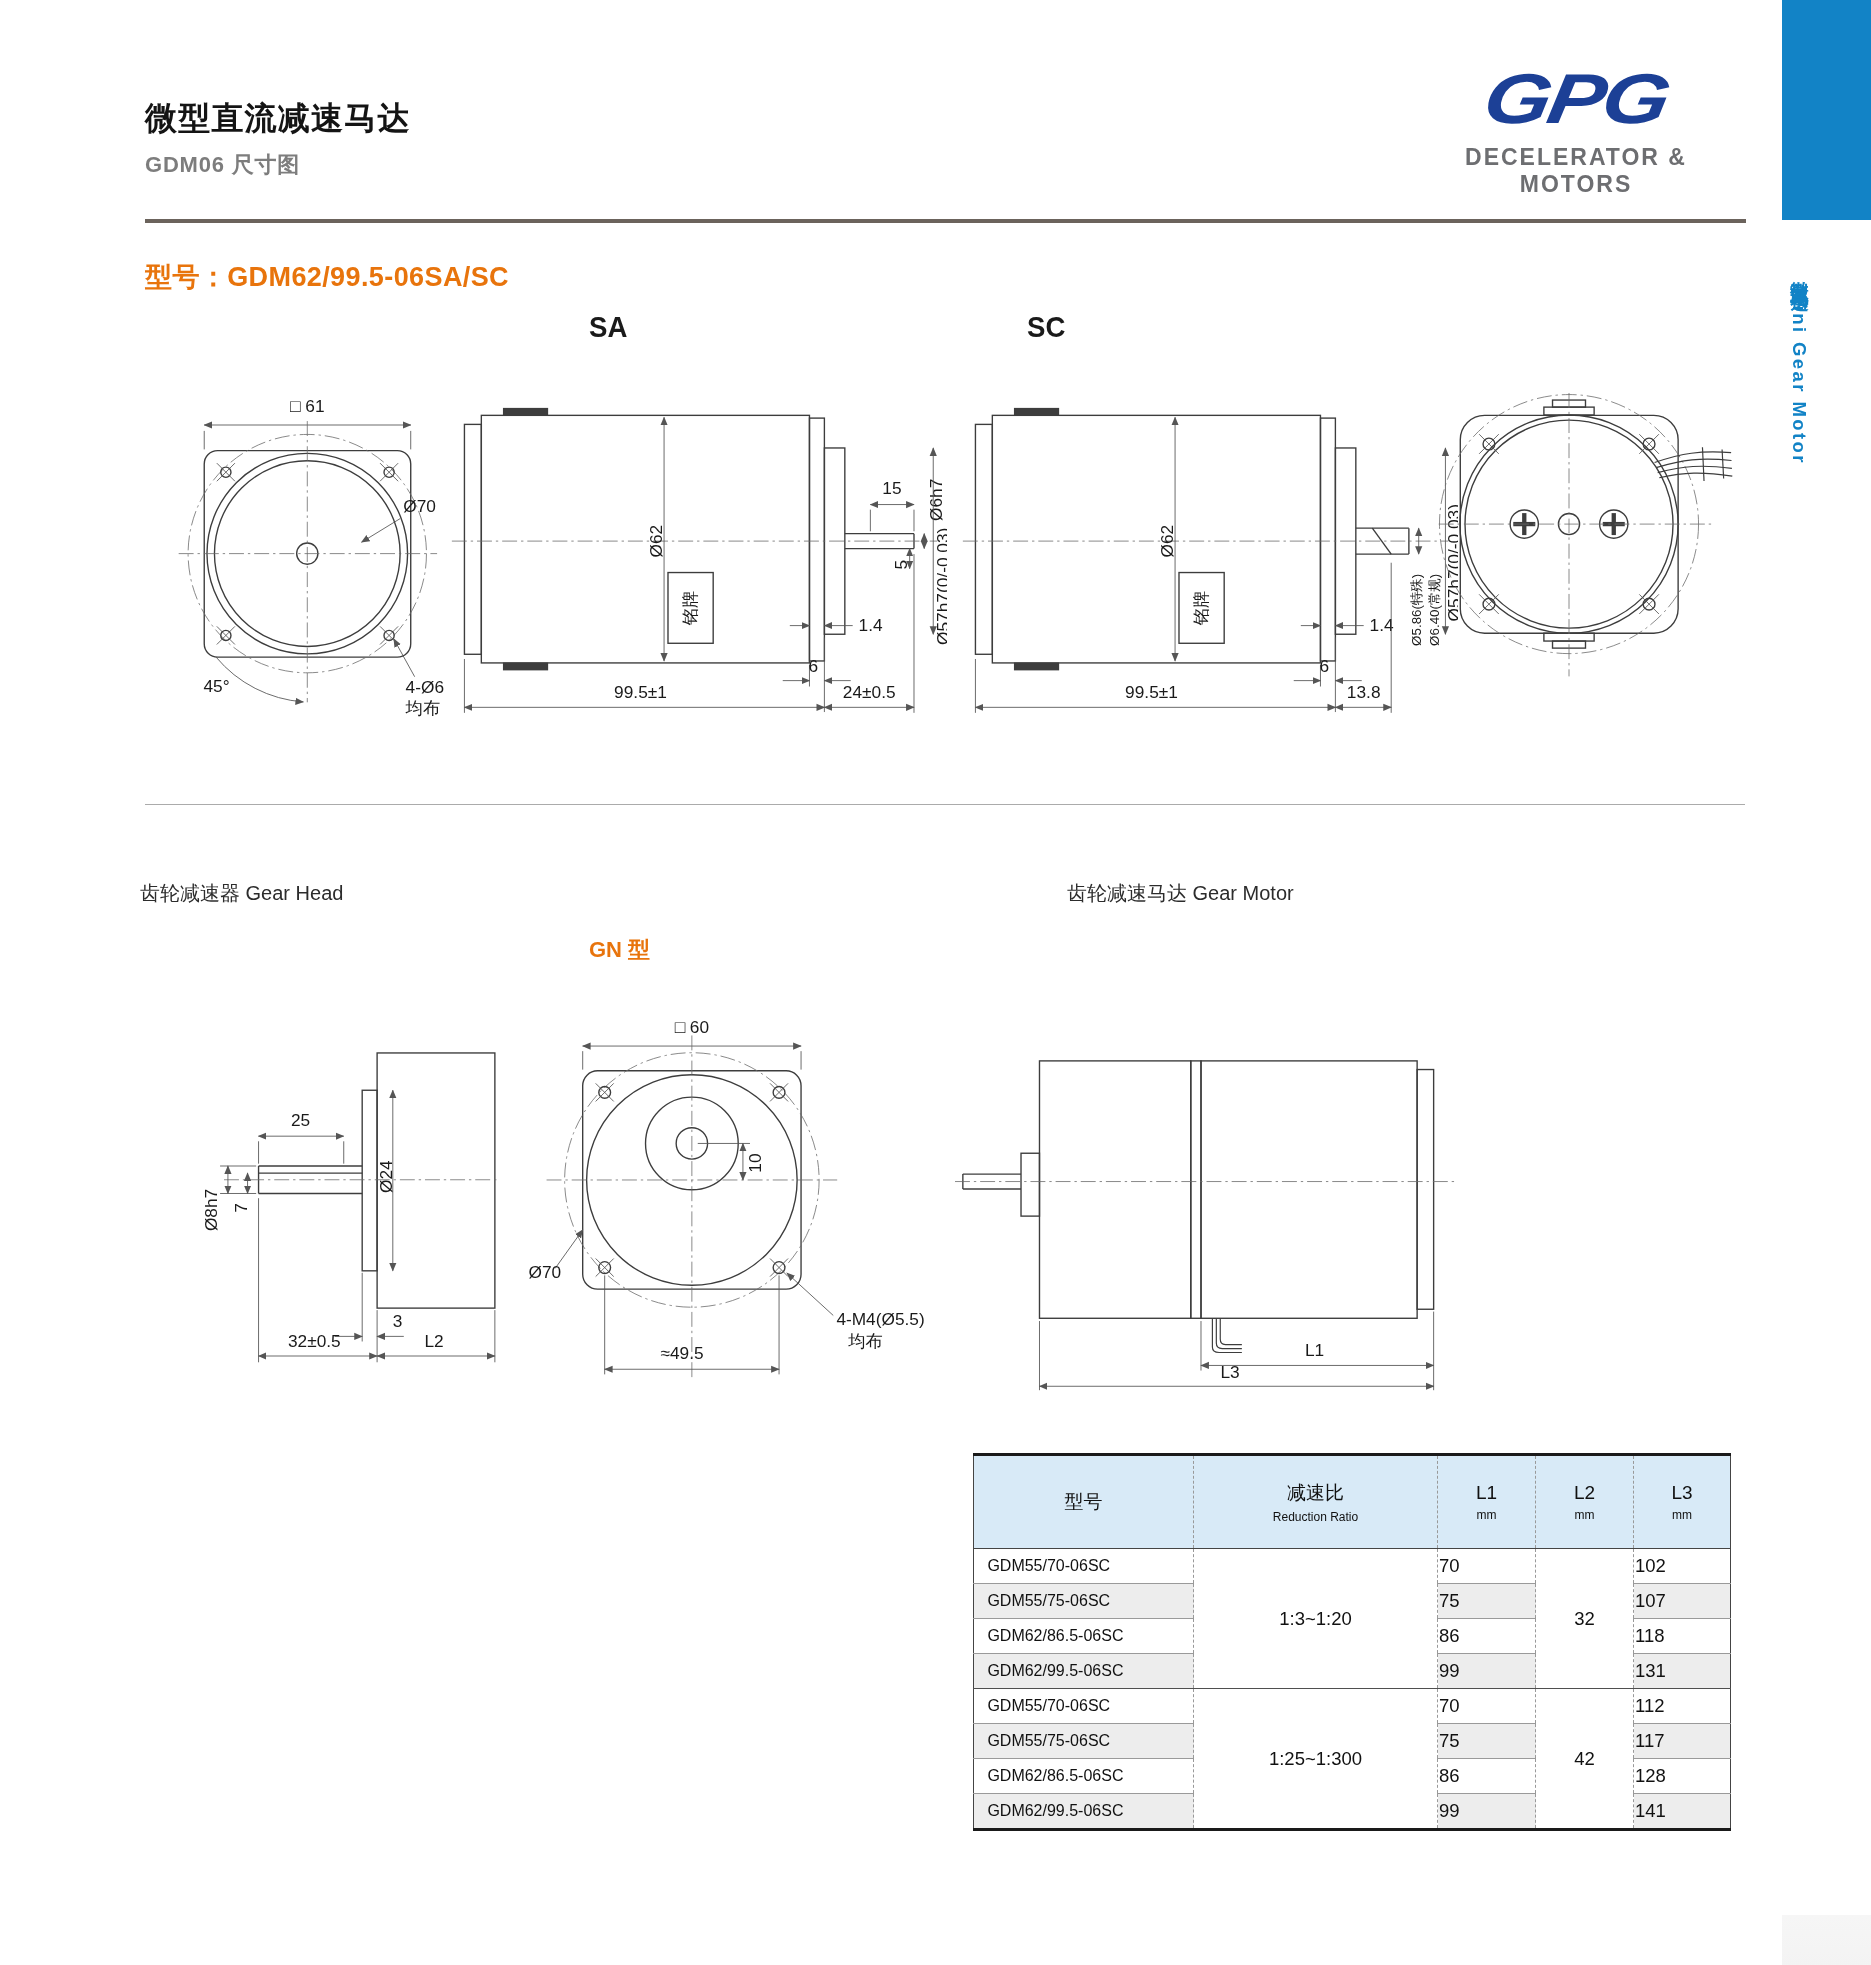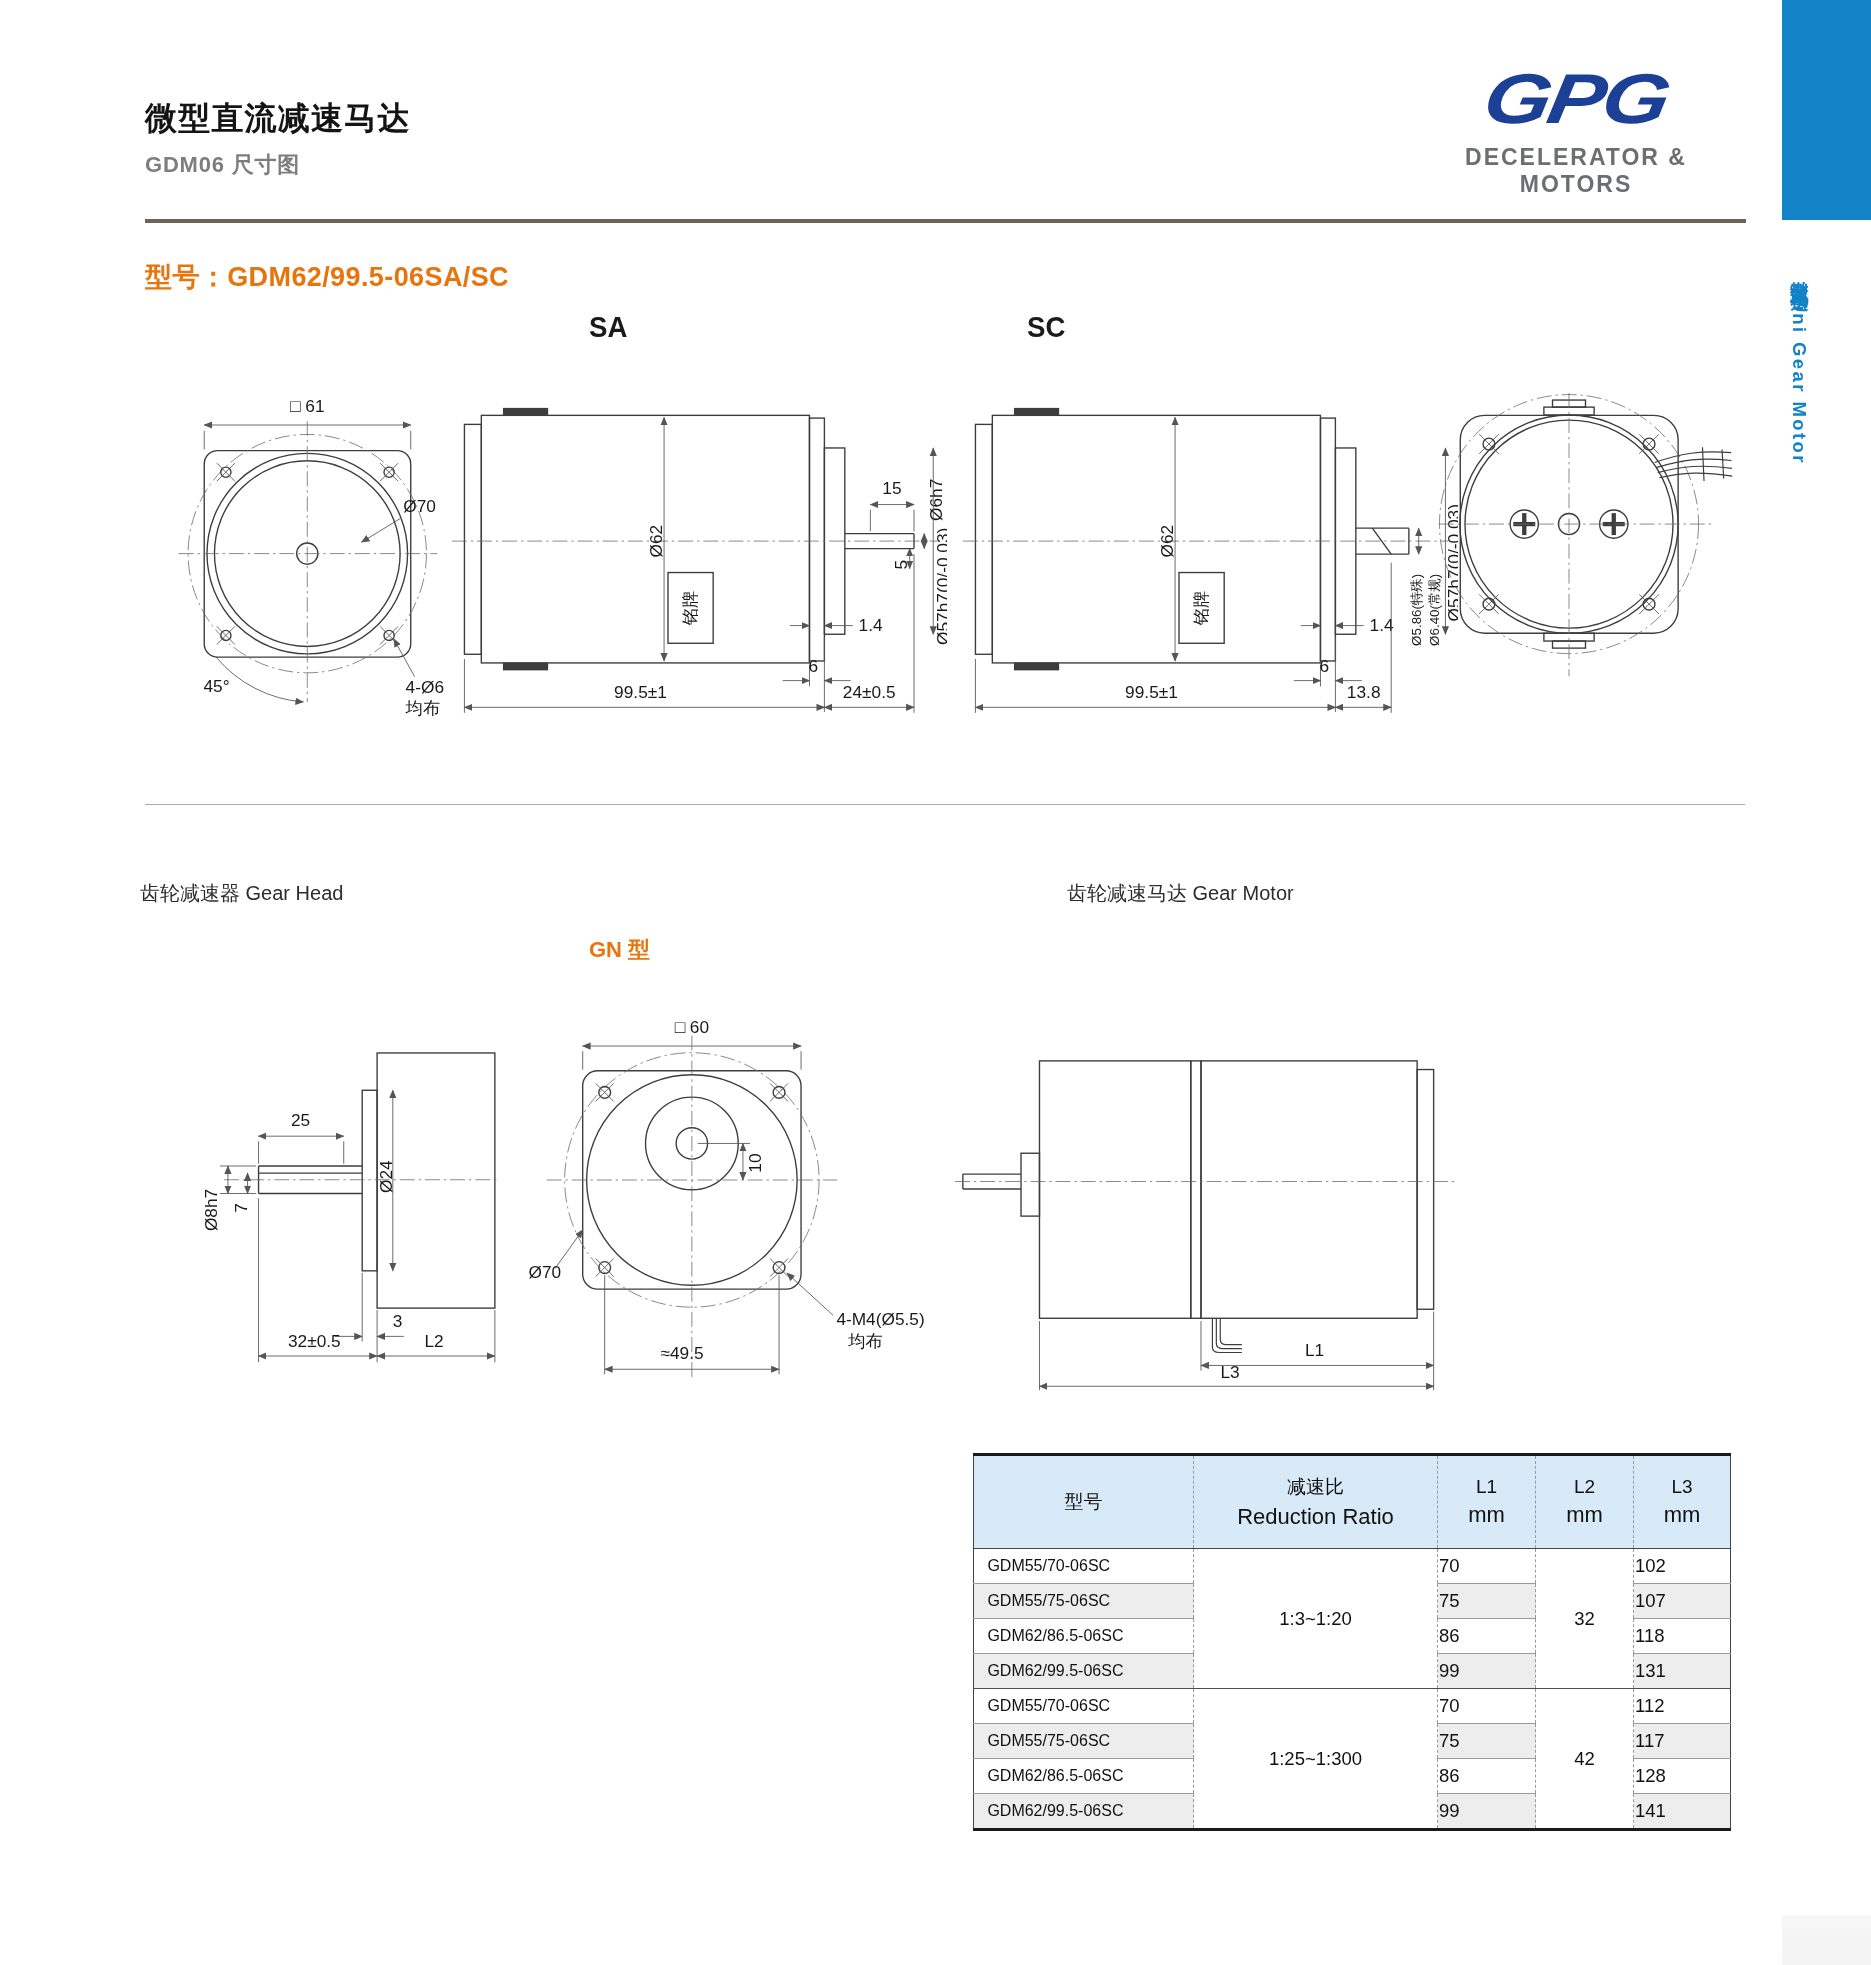--- a/index.html
+++ b/index.html
@@ -43,21 +43,21 @@
   svg .t{font-size:44px;fill:#1a1a1a;}
 
   
   .spec-wrap{left:973px;top:1453px;}
   table.spec{border-collapse:collapse;width:758px;font-size:18.5px;color:#111;
              border-top:3.9px solid #1a1a1a;border-bottom:3.9px solid #1a1a1a;
              border-left:1.2px solid #444;border-right:1.2px solid #444;background:#fff;}
   table.spec th{background:#d8eaf7;font-weight:normal;height:90px;border-bottom:1.6px solid #444;
                 text-align:center;vertical-align:middle;}
   table.spec th .h1{font-size:19px;}
-  table.spec th .h2{font-size:22px;margin-top:3.9px;}
+  table.spec th .h2{font-size:12px;margin-top:3.9px;}
   table.spec td{height:32px;vertical-align:middle;}
   table.spec th + th, table.spec td + td{border-left:0.8px dashed #999;}
   td.model{text-align:left;padding-left:13.4px;font-size:16px;}
   td.num{text-align:left;}
   td.merge{text-align:center;background:#fff;}
   table.spec tbody tr:nth-child(even) td.zebra{background:#ededed;}
   td.rsep{border-top:1.2px solid #9a9a9a;}
   td.gsep{border-top:1.6px solid #4f4f4f;}
 </style>
 </head>

